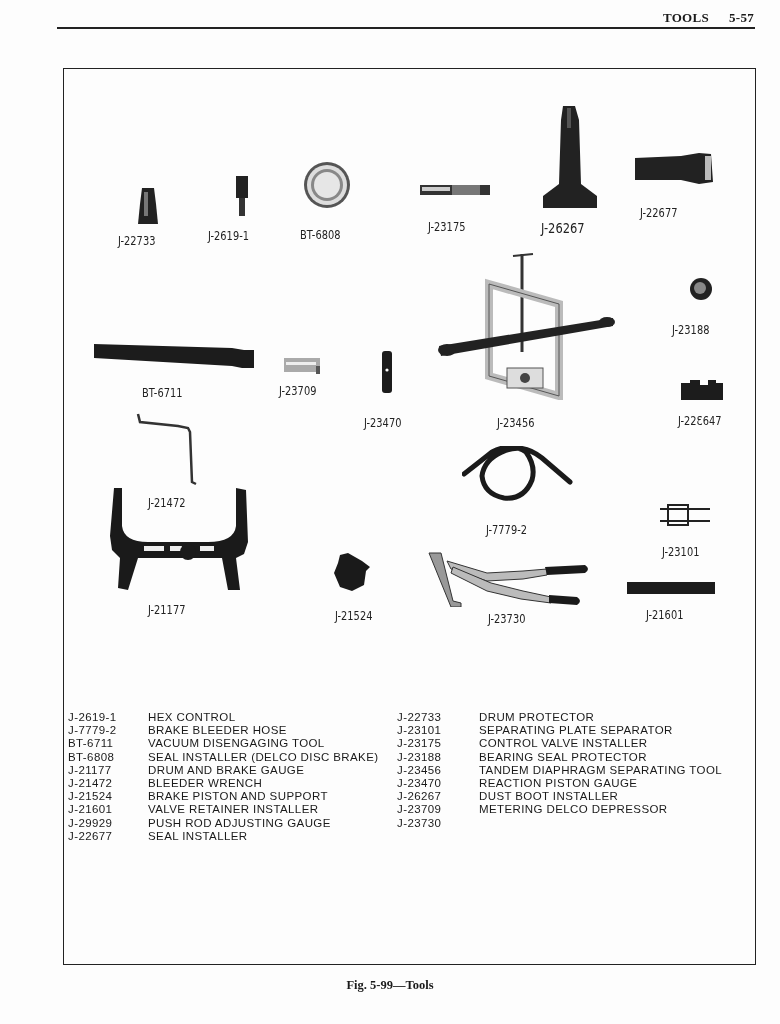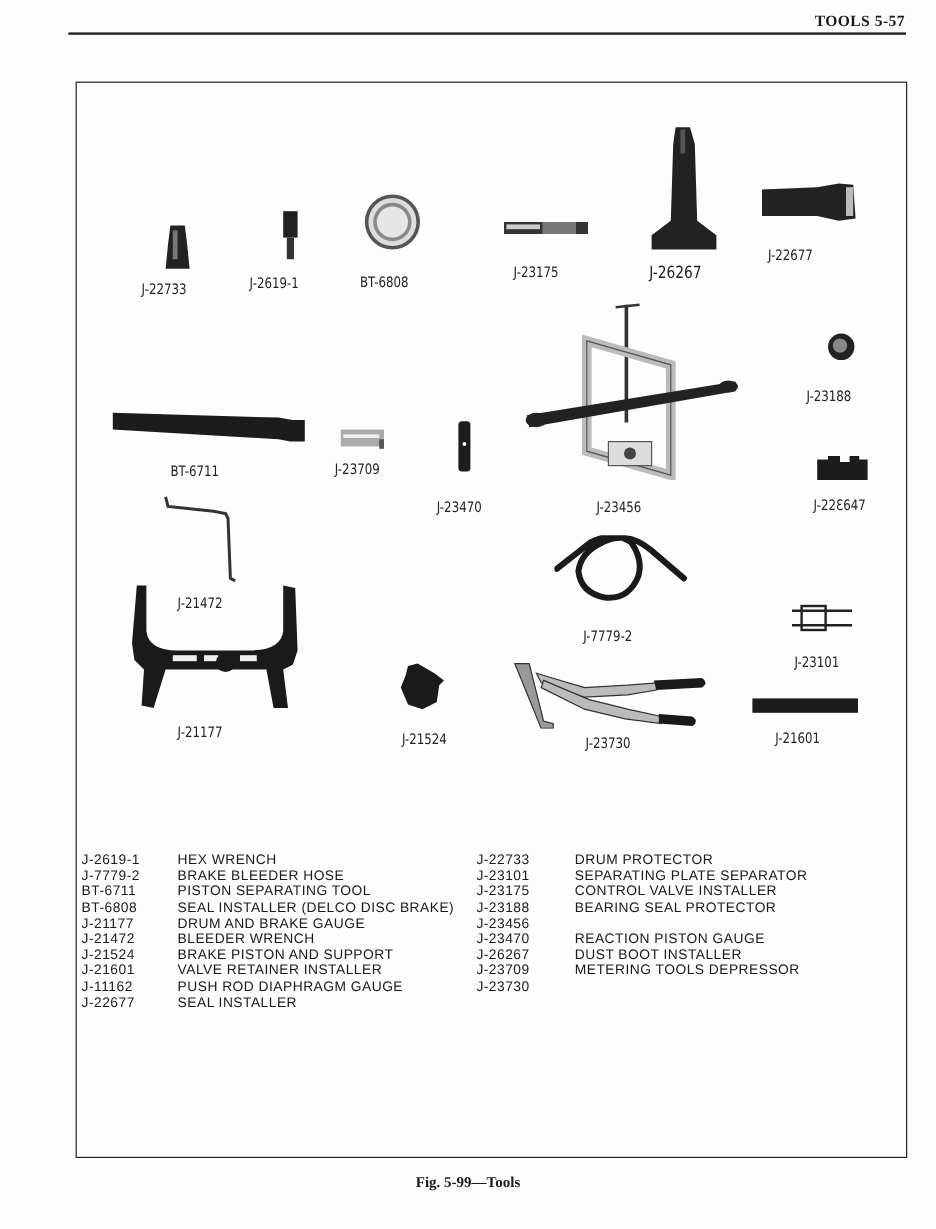--- a/index.html
+++ b/index.html
@@ -1,18 +1,18 @@
 <!DOCTYPE html>
 <html><head>
 <meta charset="utf-8">
 <style>
   html,body{margin:0;padding:0;background:#fdfdfd;}
   body{width:780px;height:1024px;position:relative;overflow:hidden;font-family:"Liberation Sans",sans-serif;color:#1a1a1a;}
   .header{position:absolute;top:10px;right:26px;font-family:"Liberation Serif",serif;font-weight:bold;font-size:13px;letter-spacing:0.3px;}
-  .header .num{margin-left:4px;}
+  .header .num{margin-left:20px;}
   .hrule{position:absolute;top:27px;left:57px;width:698px;height:2px;background:#222;}
   .frame{position:absolute;left:63px;top:68px;width:693px;height:897px;border:1.5px solid #222;box-sizing:border-box;}
   .lbl{position:absolute;font-family:"DejaVu Sans",sans-serif;font-size:12px;color:#222;transform:scaleX(0.82);transform-origin:left top;white-space:nowrap;}
   .tool{position:absolute;}
   .legend{position:absolute;font-size:11.5px;line-height:13.2px;letter-spacing:0.4px;}
   .legend .row{display:flex;}
   .legend .code{display:inline-block;}
   .caption{position:absolute;top:978px;left:0;width:780px;text-align:center;font-family:"Liberation Serif",serif;font-weight:bold;font-size:12.5px;}
 </style>
 </head>
@@ -147,29 +147,29 @@
 <span class="lbl" style="left:488px;top:612px">J-23730</span>
 
 <svg class="tool" style="left:626px;top:581px" width="90" height="14">
   <rect x="1" y="1" width="88" height="12" fill="#1c1c1c"></rect>
 </svg>
 <span class="lbl" style="left:646px;top:608px">J-21601</span>
 
 <div class="legend" style="left:68px;top:711px">
   <div class="row">
       <span class="code" style="width:80px">J-2619-1</span>
-      <span>HEX WRENCH</span>
+      <span>HEX CONTROL</span>
     </div>
   <div class="row">
       <span class="code" style="width:80px">J-7779-2</span>
       <span>BRAKE BLEEDER HOSE</span>
     </div>
   <div class="row">
       <span class="code" style="width:80px">BT-6711</span>
-      <span>PISTON SEPARATING TOOL</span>
+      <span>VACUUM DISENGAGING TOOL</span>
     </div>
   <div class="row">
       <span class="code" style="width:80px">BT-6808</span>
       <span>SEAL INSTALLER (DELCO DISC BRAKE)</span>
     </div>
   <div class="row">
       <span class="code" style="width:80px">J-21177</span>
       <span>DRUM AND BRAKE GAUGE</span>
     </div>
   <div class="row">
@@ -178,22 +178,22 @@
     </div>
   <div class="row">
       <span class="code" style="width:80px">J-21524</span>
       <span>BRAKE PISTON AND SUPPORT</span>
     </div>
   <div class="row">
       <span class="code" style="width:80px">J-21601</span>
       <span>VALVE RETAINER INSTALLER</span>
     </div>
   <div class="row">
-      <span class="code" style="width:80px">J-11162</span>
-      <span>PUSH ROD DIAPHRAGM GAUGE</span>
+      <span class="code" style="width:80px">J-29929</span>
+      <span>PUSH ROD ADJUSTING GAUGE</span>
     </div>
   <div class="row">
       <span class="code" style="width:80px">J-22677</span>
       <span>SEAL INSTALLER</span>
     </div>
 </div>
 
 <div class="legend" style="left:397px;top:711px">
   <div class="row">
       <span class="code" style="width:82px">J-22733</span>
@@ -206,31 +206,32 @@
   <div class="row">
       <span class="code" style="width:82px">J-23175</span>
       <span>CONTROL VALVE INSTALLER</span>
     </div>
   <div class="row">
       <span class="code" style="width:82px">J-23188</span>
       <span>BEARING SEAL PROTECTOR</span>
     </div>
   <div class="row">
       <span class="code" style="width:82px">J-23456</span>
+      <span>TANDEM DIAPHRAGM SEPARATING TOOL</span>
     </div>
   <div class="row">
       <span class="code" style="width:82px">J-23470</span>
       <span>REACTION PISTON GAUGE</span>
     </div>
   <div class="row">
       <span class="code" style="width:82px">J-26267</span>
       <span>DUST BOOT INSTALLER</span>
     </div>
   <div class="row">
       <span class="code" style="width:82px">J-23709</span>
-      <span>METERING TOOLS DEPRESSOR</span>
+      <span>METERING DELCO DEPRESSOR</span>
     </div>
   <div class="row">
       <span class="code" style="width:82px">J-23730</span>
     </div>
 </div>
 
 <div class="caption">Fig. 5-99—Tools</div>
 
 </body></html>

